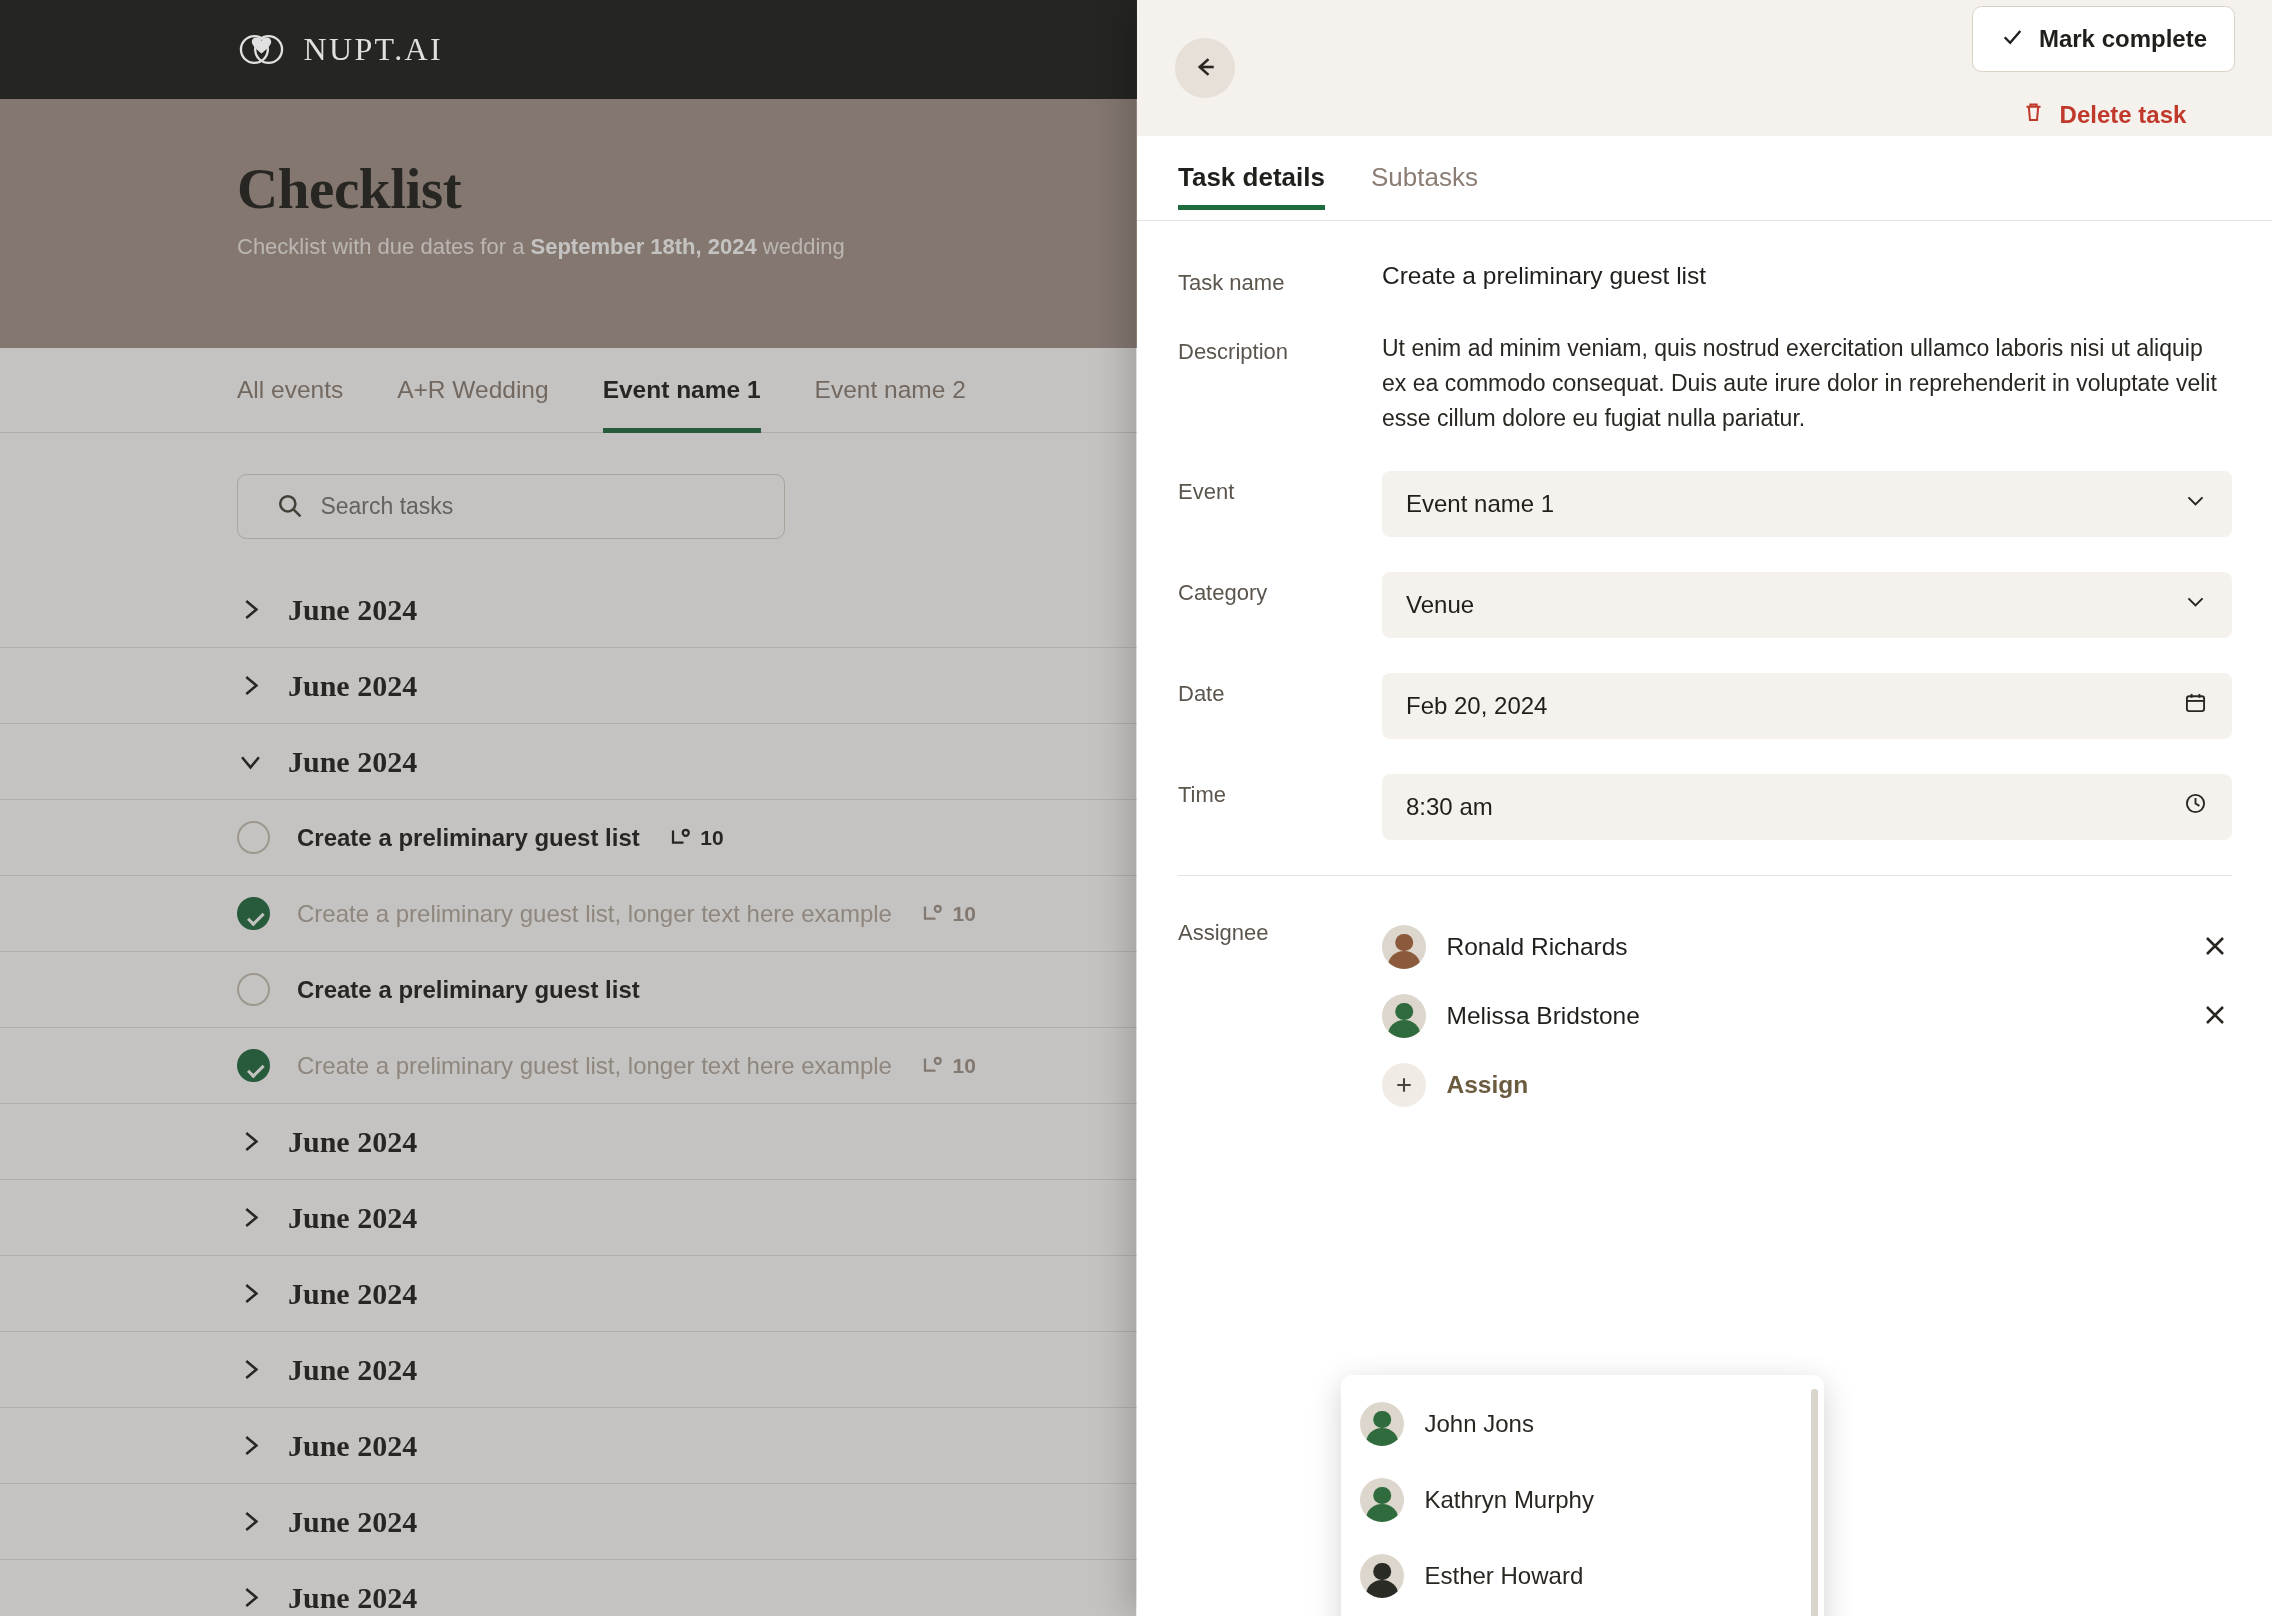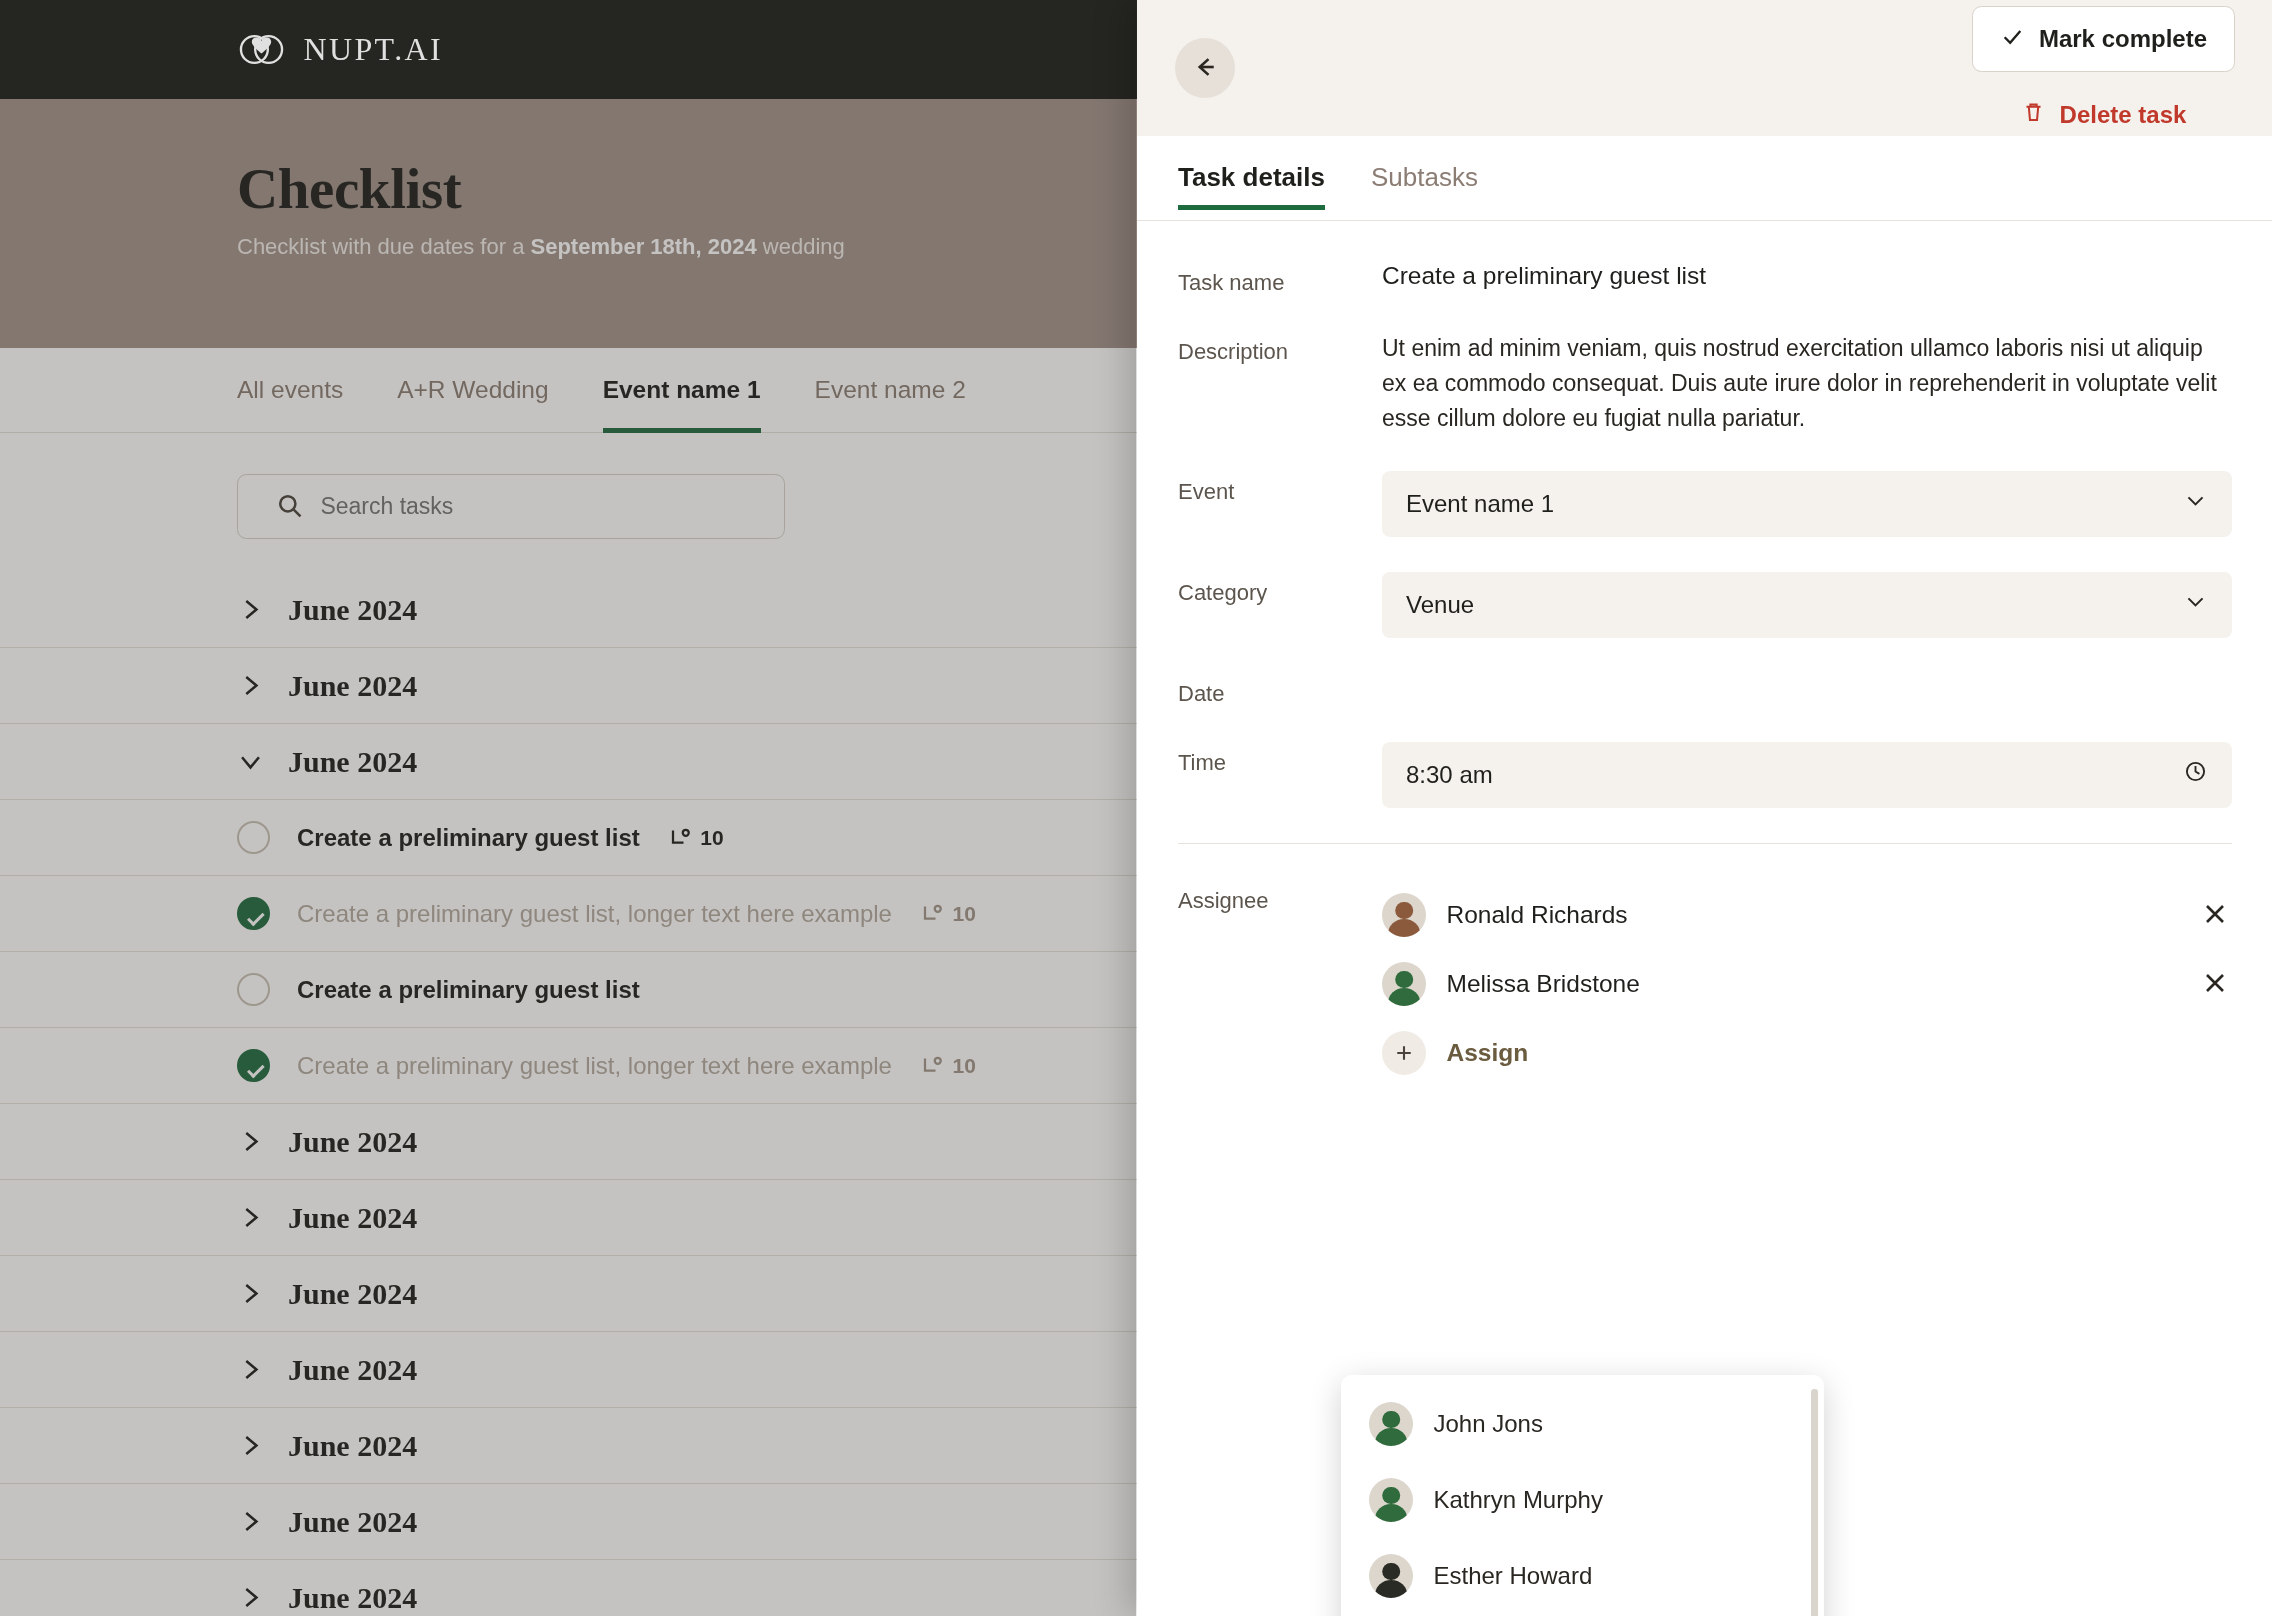--- a/index.html
+++ b/index.html
@@ -148,21 +148,21 @@
     color: #4a443c;
   }
   .assign-label { font-size: 24.5px; font-weight: 700; color: #6b5b3f; }
 
   
   .dropdown {
     position: absolute; left: 204px; top: 1154px; width: 483px; height: 402px;
     background: #ffffff; border-radius: 11px; box-shadow: 0 8px 32px rgba(0,0,0,0.18);
     padding: 11px 0; overflow: hidden;
   }
-  .dd-item { height: 76px; display: flex; align-items: center; gap: 20.5px; padding: 0 28px; }
+  .dd-item { height: 76px; display: flex; align-items: center; gap: 20.5px; padding: 0 19px; }
   .dd-name { font-size: 24px; color: #2a2722; }
   .dd-scroll {
     position: absolute; right: 6.3px; top: 14px; width: 6.3px; height: 371px;
     background: #d9d4cc; border-radius: 3.2px;
   }
 
   
   .person-head { position: absolute; left: 50%; top: 20%; transform: translateX(-50%); width: 40%; height: 40%; border-radius: 50%; }
   .person-body { position: absolute; left: 50%; bottom: -8%; transform: translateX(-50%); width: 72%; height: 48%; border-radius: 50% 50% 0 0 / 70% 70% 0 0; }
 </style>
@@ -406,20 +406,33 @@
               <svg viewBox="0 0 32 32" width="25" height="25">
                   <path d="M7 12 L16 21 L25 12" fill="none" stroke="#2a2722" stroke-width="2.6"></path>
                 </svg>
             </span>
           </div>
         </div>
       </div>
 
       <div class="field">
         <div class="flabel">Date</div>
+        <div style="flex:1">
+          <div class="input-like">
+            <span>Feb 20, 2024</span>
+            <span class="ico">
+              <svg viewBox="0 0 32 32" width="25" height="25">
+                <rect x="5" y="8" width="22" height="19" rx="3" fill="none" stroke="#2a2722" stroke-width="2.4"></rect>
+                <line x1="5" y1="14" x2="27" y2="14" stroke="#2a2722" stroke-width="2.4"></line>
+                <line x1="11" y1="5" x2="11" y2="10" stroke="#2a2722" stroke-width="2.4"></line>
+                <line x1="21" y1="5" x2="21" y2="10" stroke="#2a2722" stroke-width="2.4"></line>
+              </svg>
+            </span>
+          </div>
+        </div>
       </div>
 
       <div class="field">
         <div class="flabel">Time</div>
         <div style="flex:1">
           <div class="input-like">
             <span>8:30 am</span>
             <span class="ico">
               <svg viewBox="0 0 32 32" width="25" height="25">
                 <circle cx="16" cy="16" r="11" fill="none" stroke="#2a2722" stroke-width="2.4"></circle>

